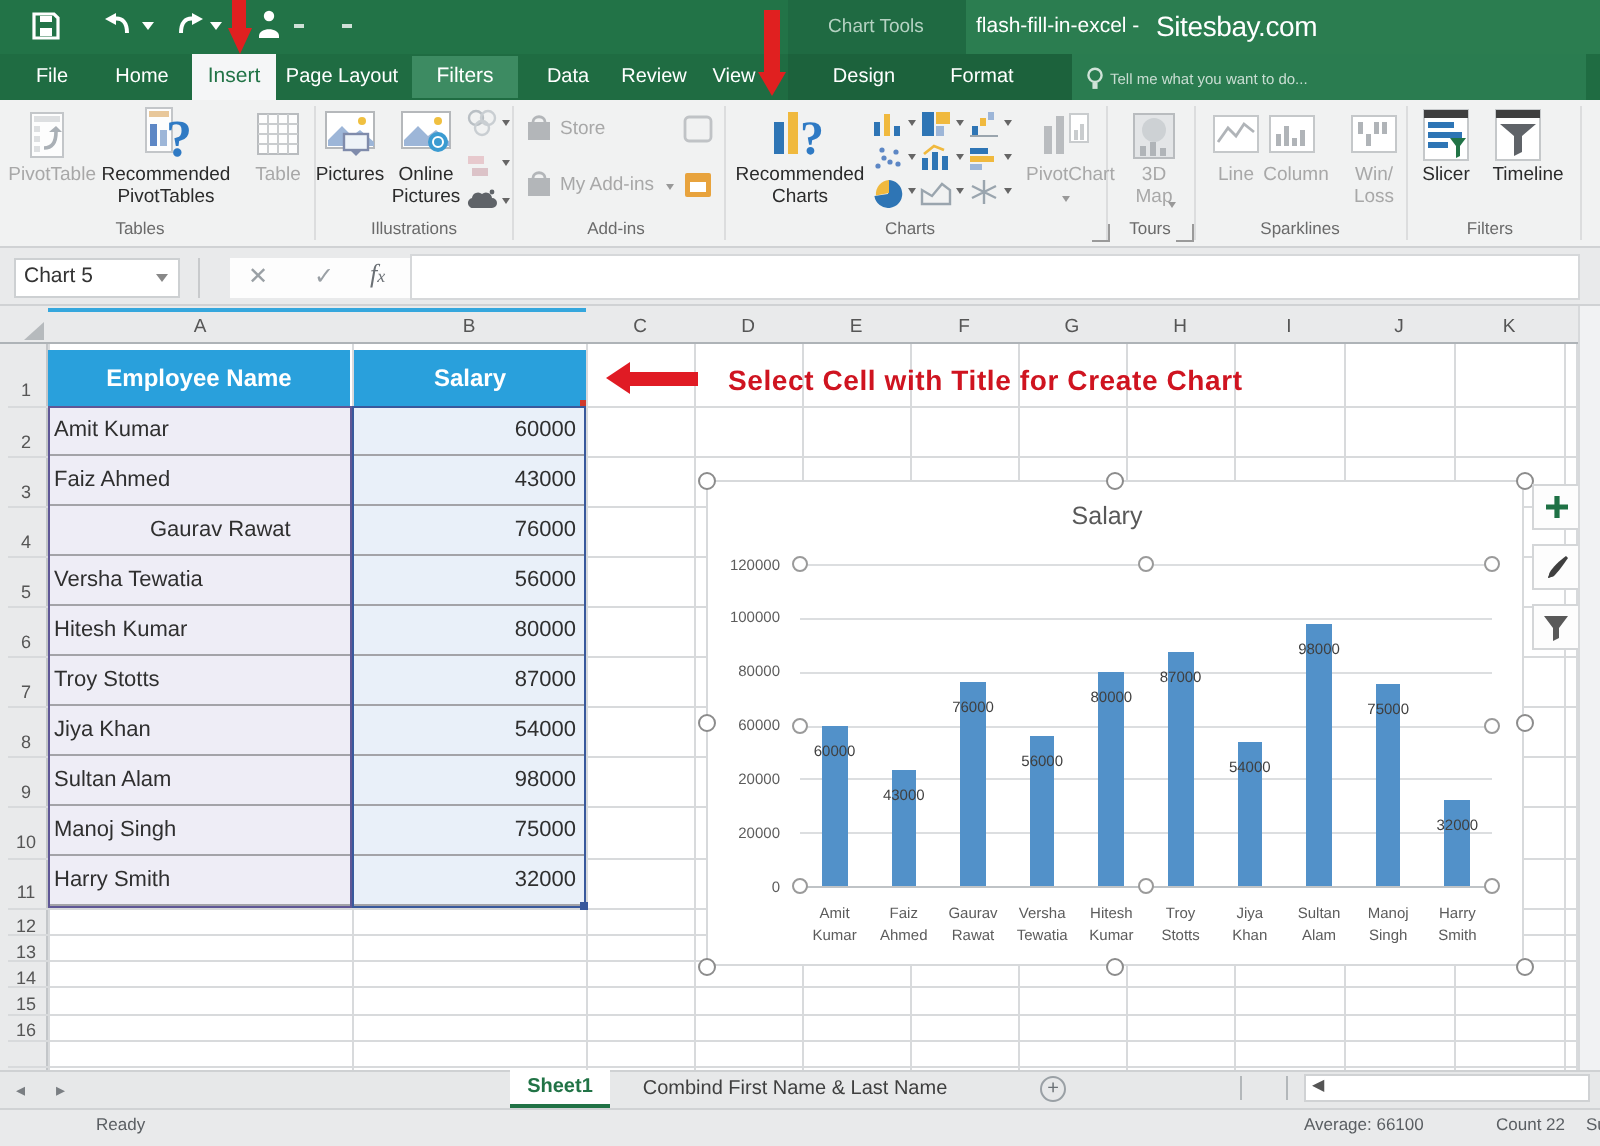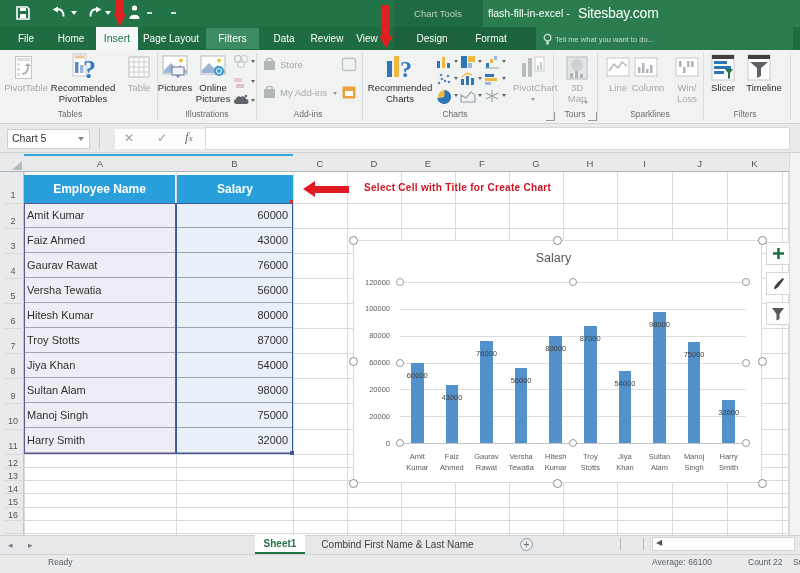--- a/index.html
+++ b/index.html
@@ -366,21 +366,21 @@
       <div class="abs" style="left:24px;top:203px;width:152px;height:25.05px;background:#eeedf6;border-bottom:1px solid #a3a3a8;box-sizing:border-box;"></div>
       <div class="abs" style="left:176px;top:203px;width:117px;height:25.05px;background:#e9f0f9;border-bottom:1px solid #a3a3a8;box-sizing:border-box;"></div>
       <div class="aname" style="top:209px;">Amit Kumar</div>
       <div class="bval" style="left:183px;top:209px;width:105px;">60000</div>
       <div class="abs" style="left:24px;top:228.05px;width:152px;height:25.05px;background:#eeedf6;border-bottom:1px solid #a3a3a8;box-sizing:border-box;"></div>
       <div class="abs" style="left:176px;top:228.05px;width:117px;height:25.05px;background:#e9f0f9;border-bottom:1px solid #a3a3a8;box-sizing:border-box;"></div>
       <div class="aname" style="top:234.05px;">Faiz Ahmed</div>
       <div class="bval" style="left:183px;top:234.05px;width:105px;">43000</div>
       <div class="abs" style="left:24px;top:253.1px;width:152px;height:25.05px;background:#eeedf6;border-bottom:1px solid #a3a3a8;box-sizing:border-box;"></div>
       <div class="abs" style="left:176px;top:253.1px;width:117px;height:25.05px;background:#e9f0f9;border-bottom:1px solid #a3a3a8;box-sizing:border-box;"></div>
-      <div class="aname" style="top:259.1px;">Gaurav Rawat</div>
+      <div class="aname" style="top:259.1px;margin-left:48px;">Gaurav Rawat</div>
       <div class="bval" style="left:183px;top:259.1px;width:105px;">76000</div>
       <div class="abs" style="left:24px;top:278.15px;width:152px;height:25.05px;background:#eeedf6;border-bottom:1px solid #a3a3a8;box-sizing:border-box;"></div>
       <div class="abs" style="left:176px;top:278.15px;width:117px;height:25.05px;background:#e9f0f9;border-bottom:1px solid #a3a3a8;box-sizing:border-box;"></div>
       <div class="aname" style="top:284.15px;">Versha Tewatia</div>
       <div class="bval" style="left:183px;top:284.15px;width:105px;">56000</div>
       <div class="abs" style="left:24px;top:303.2px;width:152px;height:25.05px;background:#eeedf6;border-bottom:1px solid #a3a3a8;box-sizing:border-box;"></div>
       <div class="abs" style="left:176px;top:303.2px;width:117px;height:25.05px;background:#e9f0f9;border-bottom:1px solid #a3a3a8;box-sizing:border-box;"></div>
       <div class="aname" style="top:309.2px;">Hitesh Kumar</div>
       <div class="bval" style="left:183px;top:309.2px;width:105px;">80000</div>
       <div class="abs" style="left:24px;top:328.25px;width:152px;height:25.05px;background:#eeedf6;border-bottom:1px solid #a3a3a8;box-sizing:border-box;"></div>
@@ -421,21 +421,21 @@
       <div class="rowhdr" style="top:471px;">13</div>
       <div class="rowhdr" style="top:484px;">14</div>
       <div class="rowhdr" style="top:497px;">15</div>
       <div class="rowhdr" style="top:510px;">16</div>
     </div>
 
 <div class="abs" style="left:290px;top:200px;width:3px;height:3px;background:#d03a2b;"></div>
 
 <div class="abs" style="left:311px;top:186px;width:38px;height:7px;background:#e01b24;"></div>
 <div class="abs" style="left:303px;top:181px;width:0;height:0;border-top:8.5px solid transparent;border-bottom:8.5px solid transparent;border-right:12px solid #e01b24;"></div>
-<div class="abs" style="left:364px;top:182px;font-size:10px;font-weight:bold;color:#cf1420;letter-spacing:0.3px;">Select Cell with Title for Create Chart</div>
+<div class="abs" style="left:364px;top:182px;font-size:14px;font-weight:bold;color:#cf1420;letter-spacing:0.3px;">Select Cell with Title for Create Chart</div>
 
 <div class="abs" style="left:353px;top:240px;width:409px;height:243px;background:#fff;border:1px solid #d7d9db;box-sizing:border-box;"></div>
 <div class="abs" style="left:516px;top:251px;width:75px;font-size:12.5px;color:#595959;text-align:center;">Salary</div>
 <div id="chart">
       <div class="abs" style="left:400px;top:282px;width:346px;height:1px;background:#dcdee0;"></div>
       <div class="ylab" style="left:362px;top:277.5px;">120000</div>
       <div class="abs" style="left:400px;top:308.8333333333333px;width:346px;height:1px;background:#dcdee0;"></div>
       <div class="ylab" style="left:362px;top:304.3333333333333px;">100000</div>
       <div class="abs" style="left:400px;top:335.6666666666667px;width:346px;height:1px;background:#dcdee0;"></div>
       <div class="ylab" style="left:362px;top:331.1666666666667px;">80000</div>

